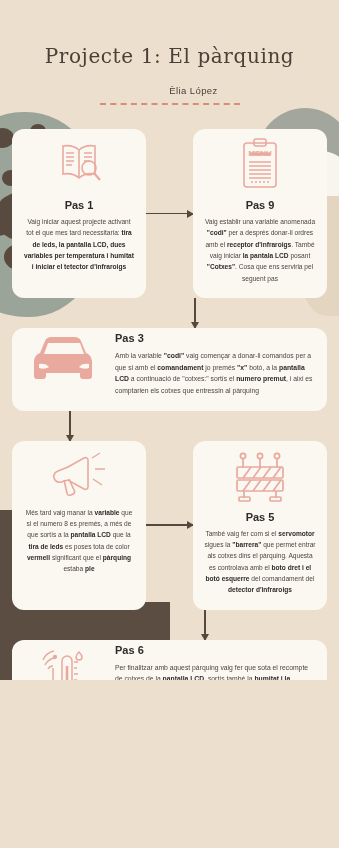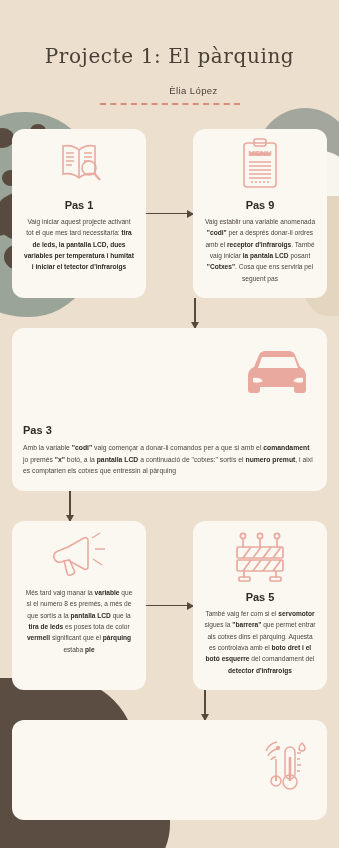--- a/index.html
+++ b/index.html
@@ -9,21 +9,21 @@
     height: 848px;
     overflow: hidden;
     background: #ecdfcd;
     font-family: "Liberation Sans", sans-serif;
     position: relative;
   }
 
   #poster {
     position: relative;
     width: 339px;
-    height: 848px;
+    height: 680px;
     background: #ecdfcd;
     overflow: hidden;
   }
 
   
   .deco { position: absolute; pointer-events: none; }
 
   .blob-sage-left {
     left: -62px; top: 112px;
     width: 170px; height: 205px;
@@ -124,23 +124,22 @@
   .card.full { width: 100%; }
 
   .card-icon {
     display: flex;
     justify-content: center;
     align-items: center;
     height: 62px;
   }
   .card.full .inner-row {
     display: flex;
-    align-items: flex-end;
+    align-items: flex-start;
     gap: 10px;
-    flex-direction: column;
   }
   .card.full .card-icon {
     height: auto;
     flex: 0 0 82px;
   }
   .card.full .body-col { flex: 1; }
 
   .pas-title {
     font-size: 11px;
     font-weight: bold;
@@ -355,17 +354,21 @@
             <path d="M18 24v18"></path>
             <circle cx="18" cy="46" r="5"></circle>
             <path d="M18 42v4" stroke-width="2"></path>
             <rect x="27" y="12" width="10" height="32" rx="5"></rect>
             <circle cx="32" cy="47" r="7"></circle>
             <path d="M32 22v24" stroke-width="2.6"></path>
             <path d="M39 18h4M39 24h3M39 30h4M39 36h3"></path>
             <path d="M44 8c0 0-3 3-3 5s1.4 3 3 3 3-1.2 3-3-3-5-3-5z"></path>
           </svg>
         </div>
+        <div class="body-col">
+          <div class="pas-title">Pas 6</div>
+          <div class="pas-body">Per finalitzar amb aquest pàrquing vaig fer que sota el recompte de cotxes de la <b>pantalla LCD</b>, sortís també la <b>humitat i la temperatura</b> que hi hagués en aquell instant.</div>
+        </div>
       </div>
     </div>
 
   </div>
 </div>
 
 </body></html>

